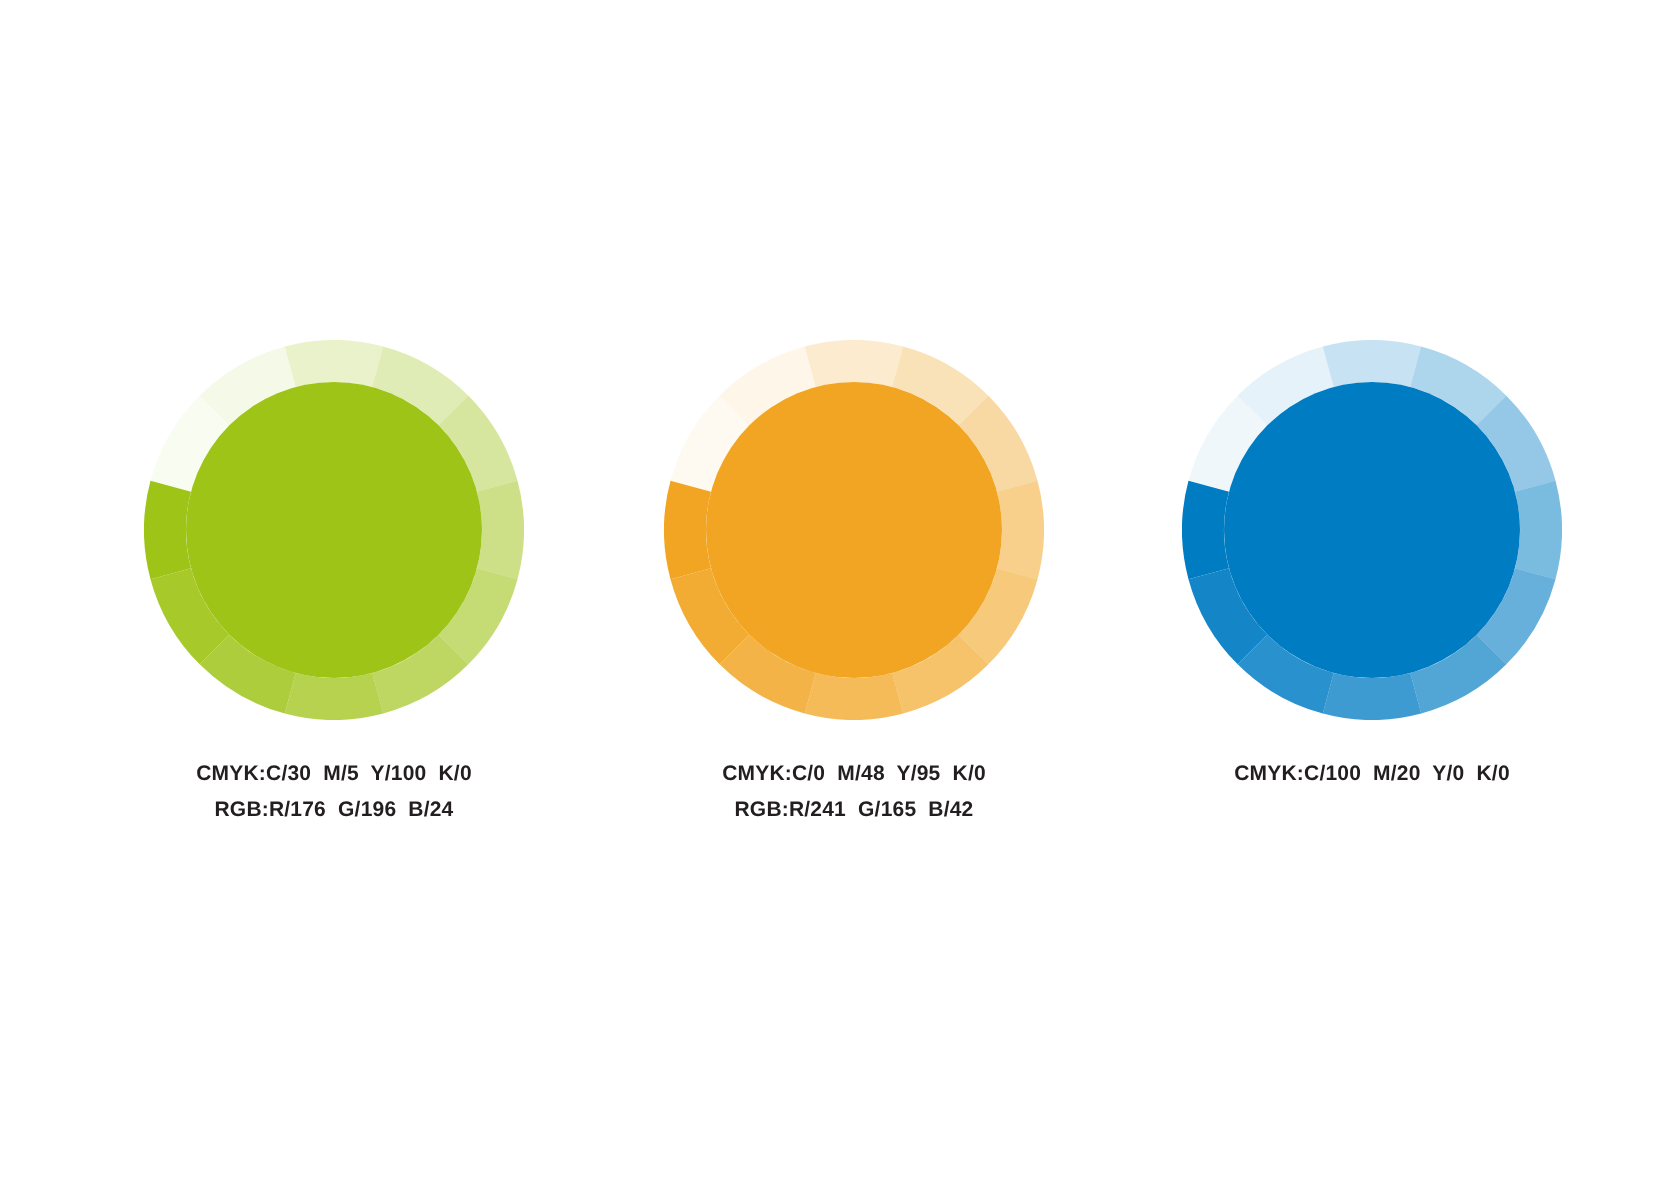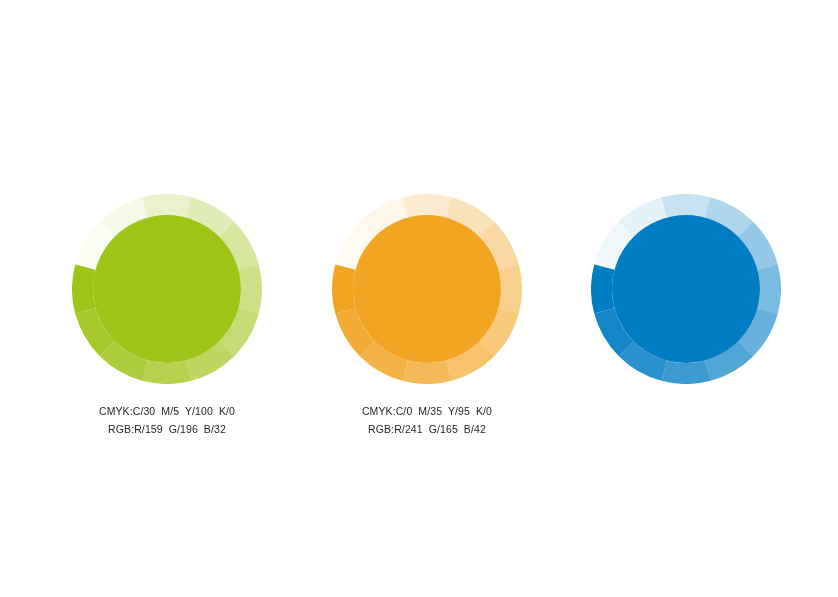--- a/index.html
+++ b/index.html
@@ -19,22 +19,23 @@
   #palette-board {
     position: absolute;
     left: 0;
     top: 0;
     width: 838px;
     height: 597px;
   }
 
   .swatch-group {
     position: absolute;
-    top: 194px;
+    top: 170px;
     width: 260px;
+    font-weight: bold;
   }
 
   .swatch-group.group-0 { left: 37px; }
   .swatch-group.group-1 { left: 297px; }
   .swatch-group.group-2 { left: 556px; }
 
   .wheel-wrap {
     position: relative;
     width: 190px;
     height: 190px;
@@ -81,21 +82,21 @@
           <path d="M 119.59 186.76 A 95 95 0 0 1 70.41 186.76 L 75.85 166.48 A 74 74 0 0 0 114.15 166.48 Z" fill="#9FC418" fill-opacity="0.76"></path>
           <path d="M 70.41 186.76 A 95 95 0 0 1 27.82 162.18 L 42.67 147.33 A 74 74 0 0 0 75.85 166.48 Z" fill="#9FC418" fill-opacity="0.84"></path>
           <path d="M 27.82 162.18 A 95 95 0 0 1 3.24 119.59 L 23.52 114.15 A 74 74 0 0 0 42.67 147.33 Z" fill="#9FC418" fill-opacity="0.92"></path>
           <path d="M 3.24 119.59 A 95 95 0 0 1 3.24 70.41 L 23.52 75.85 A 74 74 0 0 0 23.52 114.15 Z" fill="#9FC418" fill-opacity="1"></path>
           <path d="M 3.24 70.41 A 95 95 0 0 1 27.82 27.82 L 42.67 42.67 A 74 74 0 0 0 23.52 75.85 Z" fill="#9FC418" fill-opacity="0.06"></path>
           <circle cx="95" cy="95" r="74" fill="#9FC418"></circle>
         </svg>
       </div>
       <div class="spec-block">
         <div class="spec-line cmyk-line">CMYK:C/30  M/5  Y/100  K/0</div>
-        <div class="spec-line rgb-line">RGB:R/159  G/196  B/32</div>
+        <div class="spec-line rgb-line">RGB:R/176  G/196  B/24</div>
       </div>
     </div>
     <div class="swatch-group group-1">
       <div class="wheel-wrap">
         <svg class="wheel-svg" viewBox="0 0 190 190">
           <path d="M 27.82 27.82 A 95 95 0 0 1 70.41 3.24 L 75.85 23.52 A 74 74 0 0 0 42.67 42.67 Z" fill="#F1A523" fill-opacity="0.1"></path>
           <path d="M 70.41 3.24 A 95 95 0 0 1 119.59 3.24 L 114.15 23.52 A 74 74 0 0 0 75.85 23.52 Z" fill="#F1A523" fill-opacity="0.22"></path>
           <path d="M 119.59 3.24 A 95 95 0 0 1 162.18 27.82 L 147.33 42.67 A 74 74 0 0 0 114.15 23.52 Z" fill="#F1A523" fill-opacity="0.32"></path>
           <path d="M 162.18 27.82 A 95 95 0 0 1 186.76 70.41 L 166.48 75.85 A 74 74 0 0 0 147.33 42.67 Z" fill="#F1A523" fill-opacity="0.42"></path>
           <path d="M 186.76 70.41 A 95 95 0 0 1 186.76 119.59 L 166.48 114.15 A 74 74 0 0 0 166.48 75.85 Z" fill="#F1A523" fill-opacity="0.52"></path>
@@ -103,21 +104,21 @@
           <path d="M 162.18 162.18 A 95 95 0 0 1 119.59 186.76 L 114.15 166.48 A 74 74 0 0 0 147.33 147.33 Z" fill="#F1A523" fill-opacity="0.68"></path>
           <path d="M 119.59 186.76 A 95 95 0 0 1 70.41 186.76 L 75.85 166.48 A 74 74 0 0 0 114.15 166.48 Z" fill="#F1A523" fill-opacity="0.76"></path>
           <path d="M 70.41 186.76 A 95 95 0 0 1 27.82 162.18 L 42.67 147.33 A 74 74 0 0 0 75.85 166.48 Z" fill="#F1A523" fill-opacity="0.84"></path>
           <path d="M 27.82 162.18 A 95 95 0 0 1 3.24 119.59 L 23.52 114.15 A 74 74 0 0 0 42.67 147.33 Z" fill="#F1A523" fill-opacity="0.92"></path>
           <path d="M 3.24 119.59 A 95 95 0 0 1 3.24 70.41 L 23.52 75.85 A 74 74 0 0 0 23.52 114.15 Z" fill="#F1A523" fill-opacity="1"></path>
           <path d="M 3.24 70.41 A 95 95 0 0 1 27.82 27.82 L 42.67 42.67 A 74 74 0 0 0 23.52 75.85 Z" fill="#F1A523" fill-opacity="0.06"></path>
           <circle cx="95" cy="95" r="74" fill="#F1A523"></circle>
         </svg>
       </div>
       <div class="spec-block">
-        <div class="spec-line cmyk-line">CMYK:C/0  M/35  Y/95  K/0</div>
+        <div class="spec-line cmyk-line">CMYK:C/0  M/48  Y/95  K/0</div>
         <div class="spec-line rgb-line">RGB:R/241  G/165  B/42</div>
       </div>
     </div>
     <div class="swatch-group group-2">
       <div class="wheel-wrap">
         <svg class="wheel-svg" viewBox="0 0 190 190">
           <path d="M 27.82 27.82 A 95 95 0 0 1 70.41 3.24 L 75.85 23.52 A 74 74 0 0 0 42.67 42.67 Z" fill="#007CC3" fill-opacity="0.1"></path>
           <path d="M 70.41 3.24 A 95 95 0 0 1 119.59 3.24 L 114.15 23.52 A 74 74 0 0 0 75.85 23.52 Z" fill="#007CC3" fill-opacity="0.22"></path>
           <path d="M 119.59 3.24 A 95 95 0 0 1 162.18 27.82 L 147.33 42.67 A 74 74 0 0 0 114.15 23.52 Z" fill="#007CC3" fill-opacity="0.32"></path>
           <path d="M 162.18 27.82 A 95 95 0 0 1 186.76 70.41 L 166.48 75.85 A 74 74 0 0 0 147.33 42.67 Z" fill="#007CC3" fill-opacity="0.42"></path>
@@ -126,15 +127,16 @@
           <path d="M 162.18 162.18 A 95 95 0 0 1 119.59 186.76 L 114.15 166.48 A 74 74 0 0 0 147.33 147.33 Z" fill="#007CC3" fill-opacity="0.68"></path>
           <path d="M 119.59 186.76 A 95 95 0 0 1 70.41 186.76 L 75.85 166.48 A 74 74 0 0 0 114.15 166.48 Z" fill="#007CC3" fill-opacity="0.76"></path>
           <path d="M 70.41 186.76 A 95 95 0 0 1 27.82 162.18 L 42.67 147.33 A 74 74 0 0 0 75.85 166.48 Z" fill="#007CC3" fill-opacity="0.84"></path>
           <path d="M 27.82 162.18 A 95 95 0 0 1 3.24 119.59 L 23.52 114.15 A 74 74 0 0 0 42.67 147.33 Z" fill="#007CC3" fill-opacity="0.92"></path>
           <path d="M 3.24 119.59 A 95 95 0 0 1 3.24 70.41 L 23.52 75.85 A 74 74 0 0 0 23.52 114.15 Z" fill="#007CC3" fill-opacity="1"></path>
           <path d="M 3.24 70.41 A 95 95 0 0 1 27.82 27.82 L 42.67 42.67 A 74 74 0 0 0 23.52 75.85 Z" fill="#007CC3" fill-opacity="0.06"></path>
           <circle cx="95" cy="95" r="74" fill="#007CC3"></circle>
         </svg>
       </div>
       <div class="spec-block">
+        <div class="spec-line cmyk-line">CMYK:C/100  M/20  Y/0  K/0</div>
       </div>
     </div>
   </div>
 
 </body></html>

